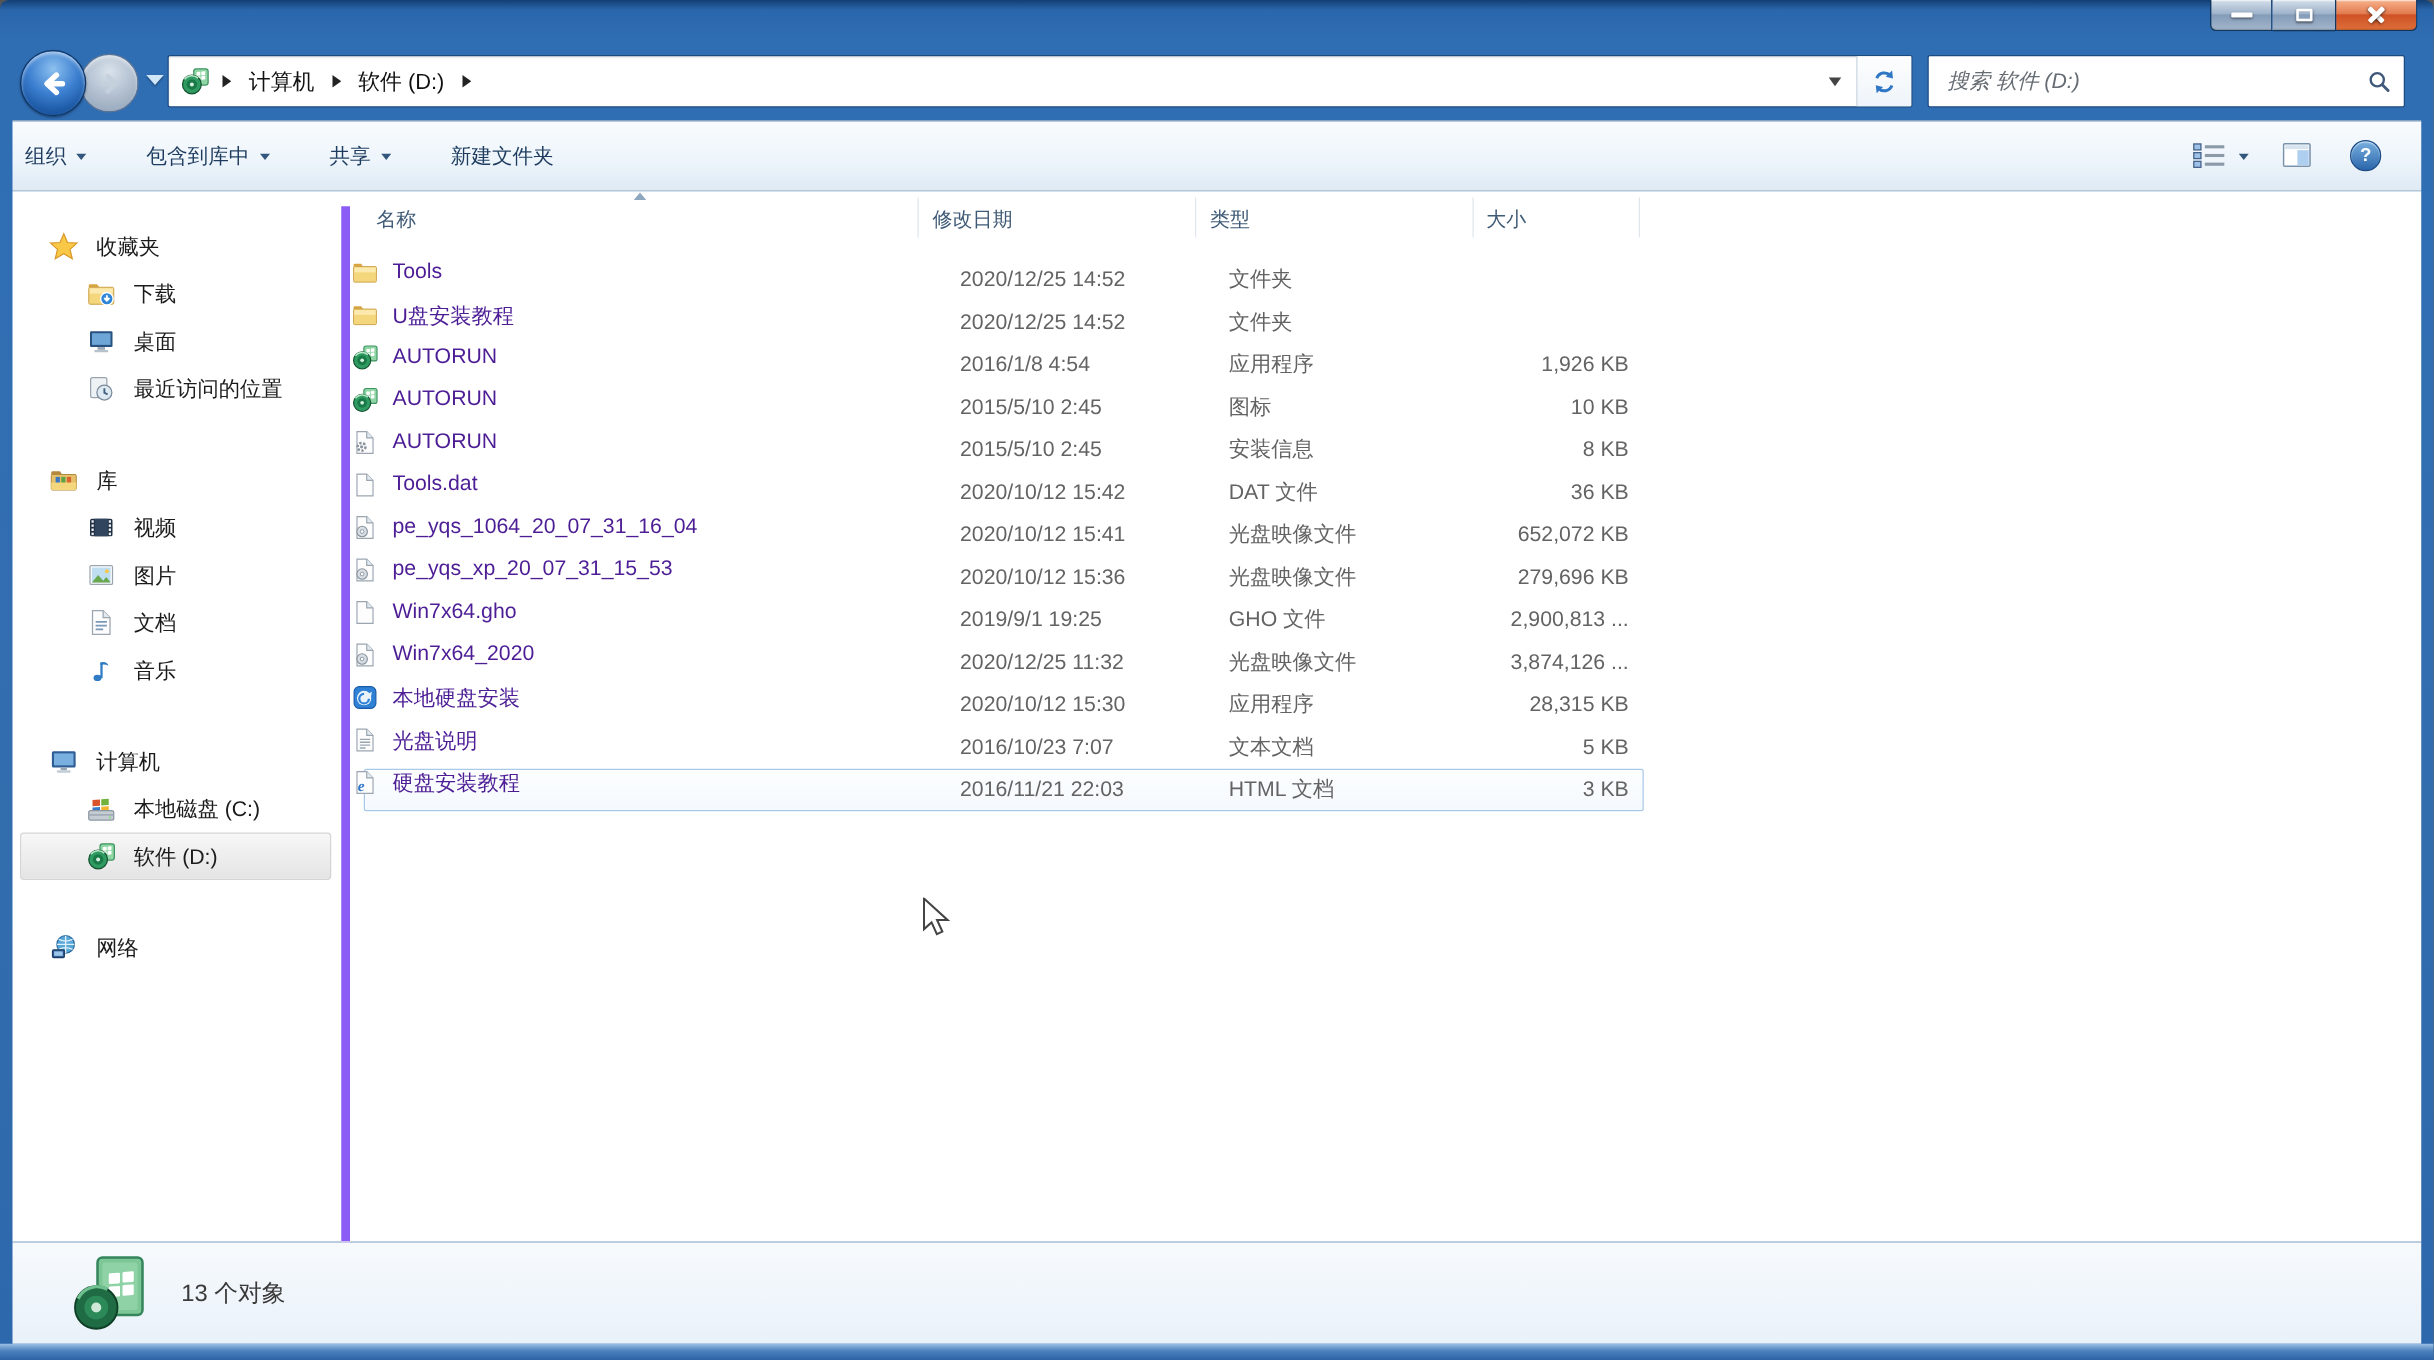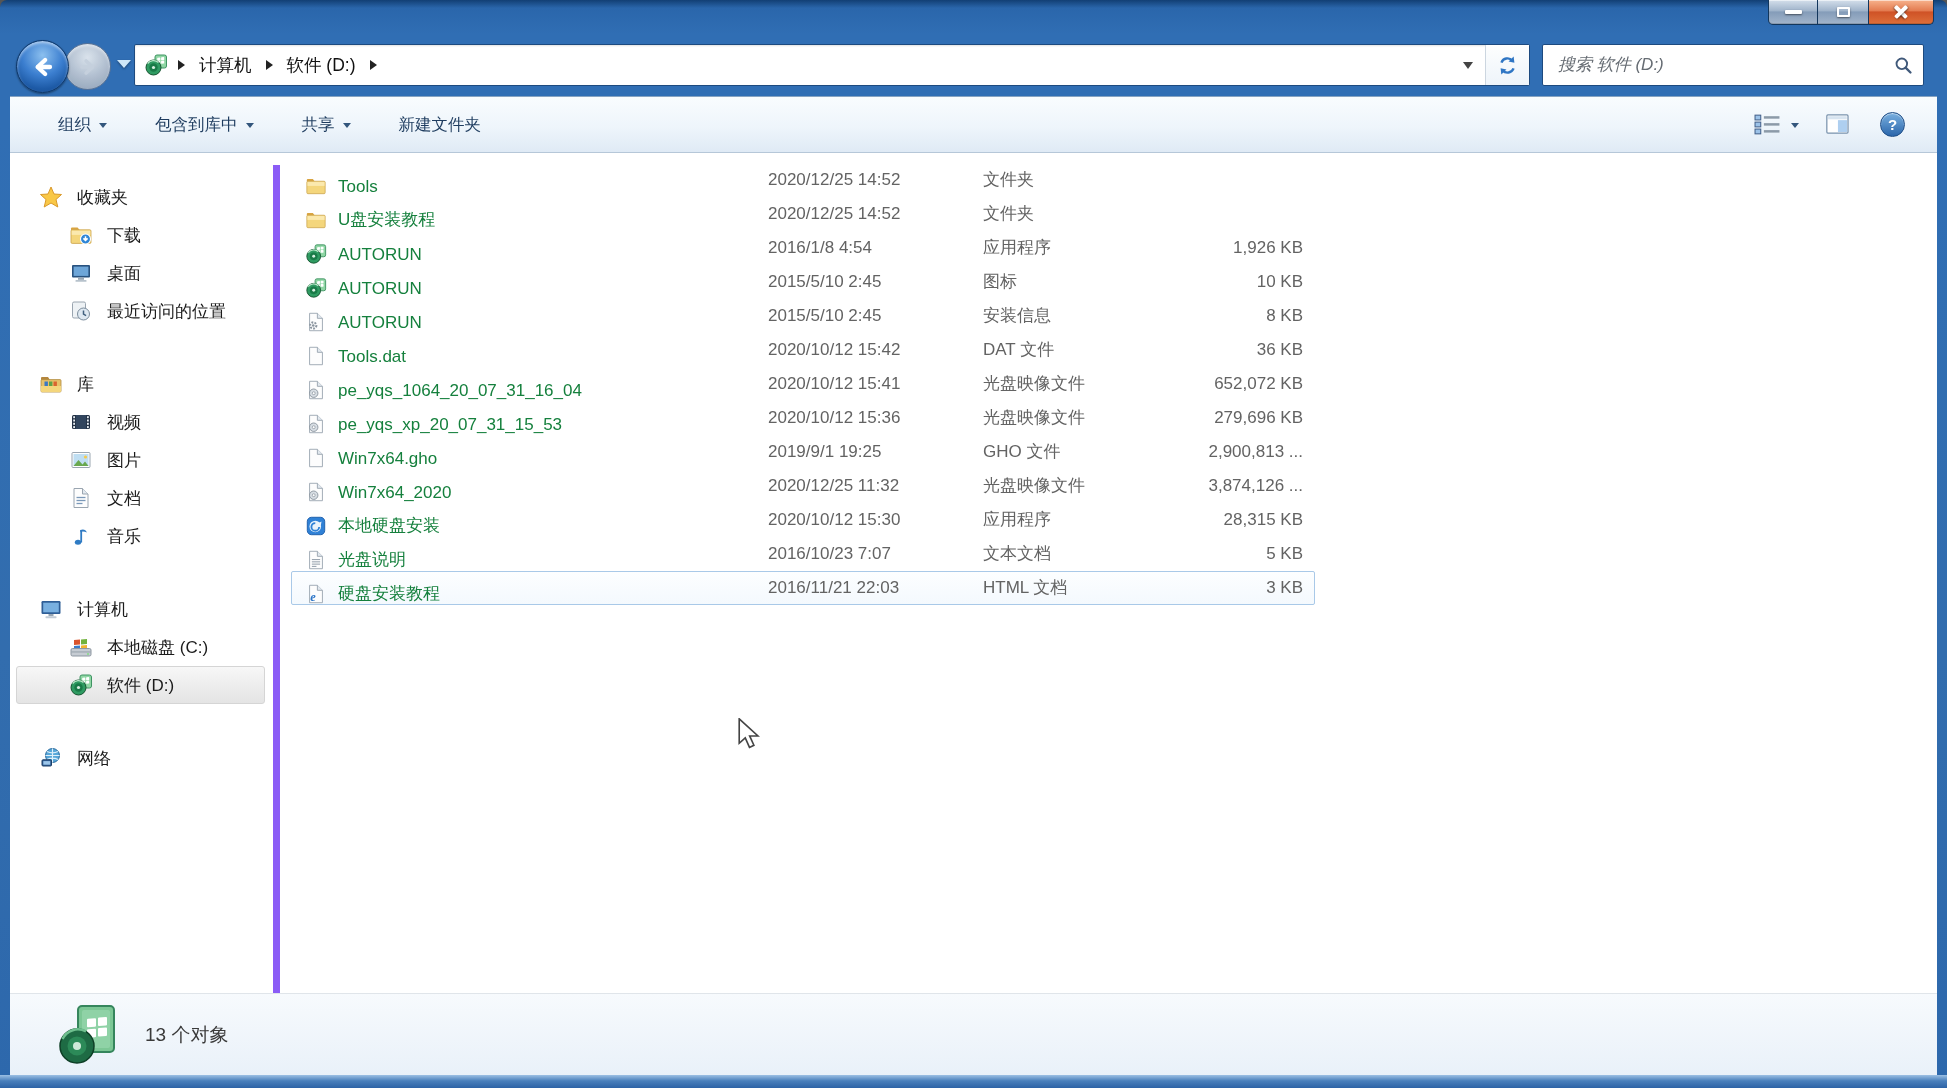--- a/index.html
+++ b/index.html
@@ -36,21 +36,21 @@
   .crumb-ico{width:24px;height:24px;display:inline-block;}
   .crumb-sep{width:0;height:0;border-left:7px solid #222;border-top:5px solid transparent;border-bottom:5px solid transparent;margin:0 10px;cursor:default;}
   .crumb{font-size:17.5px;color:#111;padding:2px 4px;cursor:default;}
   .addr-right{display:flex;align-items:center;height:100%;}
   .addr-dd{width:0;height:0;border-top:7px solid #444;border-left:5px solid transparent;border-right:5px solid transparent;margin-right:12px;cursor:default;}
   .refresh{width:44px;height:100%;border-left:1px solid #ccd6e0;display:flex;align-items:center;justify-content:center;background:linear-gradient(#fdfefe,#eef4fa);cursor:default;}
   .searchbox{position:absolute;left:1542px;top:9px;width:382px;height:42px;background:#fff;border:1px solid #1d4a7f;border-radius:2px;display:flex;align-items:center;padding:0 10px 0 13px;}
   .searchbox input{flex:1;border:none;outline:none;background:transparent;font-size:17px;font-style:italic;color:#555;font-family:inherit;}
   .searchbox input::placeholder{color:#666c73;font-style:italic;opacity:1;}
   
-  .toolbar{position:absolute;left:10px;top:96px;width:1927px;height:57px;background:linear-gradient(#f9fcfe,#eef5fb 55%,#dfeaf5);border-top:1px solid #86a3c2;border-bottom:1px solid #b6c7d8;display:flex;align-items:center;padding-left:38px;}
+  .toolbar{position:absolute;left:10px;top:96px;width:1927px;height:57px;background:linear-gradient(#f9fcfe,#eef5fb 55%,#dfeaf5);border-top:1px solid #86a3c2;border-bottom:1px solid #b6c7d8;display:flex;align-items:center;}
   .tb-btn{display:flex;align-items:center;height:32px;padding:0 10px;margin-right:28px;font-size:16.5px;color:#1e3c5f;border-radius:3px;cursor:default;}
   .dd-arrow{width:0;height:0;border-top:5px solid #33567c;border-left:4.5px solid transparent;border-right:4.5px solid transparent;margin-left:8px;margin-top:2px;}
   .tb-right{margin-left:auto;display:flex;align-items:center;gap:27px;padding-right:32px;}
   .tb-iconbtn{display:flex;align-items:center;cursor:default;}
   .help-circle{width:25px;height:25px;border-radius:50%;background:linear-gradient(#79b0e0,#2b66ab);border:1px solid #1c4c86;color:#fff;font-weight:bold;font-size:15px;display:flex;align-items:center;justify-content:center;box-shadow:inset 0 1px 1px rgba(255,255,255,.6);}
   
   .main{position:absolute;left:10px;top:153px;width:1927px;height:840px;background:#fff;}
   .sidebar{position:absolute;left:0;top:12px;width:270px;height:100%;border-right:7px solid #8b5cf6;padding-top:13px;}
   .sb-group{margin-bottom:35px;}
   .sb-item{height:38px;display:flex;align-items:center;font-size:17px;color:#1b1b1b;margin:0 8px 0 6px;border:1px solid transparent;border-radius:3px;cursor:default;}
@@ -62,21 +62,21 @@
   
   .filelist{position:absolute;left:271px;top:0;right:0;height:100%;}
   .hdr{position:relative;height:44px;font-size:16px;color:#3f5a76;}
   .hcol{position:absolute;top:13px;cursor:default;}
   .hcol0{left:20px;} .hcol1{left:465px;} .hcol2{left:687px;} .hcol3{left:908px;}
   .hsep{position:absolute;top:5px;width:1px;height:32px;background:#e0e6ec;}
   .hs0{left:453px;} .hs1{left:675px;} .hs2{left:897px;} .hs3{left:1030px;}
   .sort-up{position:absolute;left:226px;top:1px;width:0;height:0;border-bottom:6px solid #8fa7be;border-left:5px solid transparent;border-right:5px solid transparent;}
   .rows{margin-top:10px;}
   .row{position:relative;height:34px;font-size:17px;z-index:0;cursor:default;}
-  .c-name{position:absolute;left:24px;top:0;height:100%;display:flex;align-items:flex-end;color:#15803d;}
+  .c-name{position:absolute;left:0;top:0;height:100%;display:flex;align-items:flex-start;color:#4c1d95;}
   .c-name .icon{width:22px;height:22px;flex:0 0 22px;}
   .c-name .lbl{margin-left:11px;white-space:nowrap;}
   .c-date,.c-type{position:absolute;top:0;line-height:34px;color:#636363;white-space:nowrap;}
   .c-date{left:487px;} .c-type{left:702px;}
   .c-size{position:absolute;left:897px;top:0;width:125px;line-height:34px;color:#636363;text-align:right;white-space:nowrap;}
   .row.selected::before{content:"";position:absolute;z-index:-1;left:10px;top:0;width:1022px;height:32px;border:1px solid #a9c9e8;border-radius:2px;background:linear-gradient(rgba(250,253,255,.5),rgba(233,243,252,.5));}
   
   .details{position:absolute;left:10px;top:993px;width:1927px;height:82px;background:linear-gradient(#f7fafd,#e9f1f9);border-top:1px solid #e0e5ea;display:flex;align-items:center;padding-left:45px;}
   .details .bigicon{width:64px;height:64px;}
   .details .count{margin-left:26px;font-size:19px;color:#3a3a3a;}
@@ -376,20 +376,31 @@
                 <path d="M6.5 9.5 h14 M13.5 2.5 v14 M8 5.5 q5.5 2.8 11 0 M8 13.5 q5.5 -2.8 11 0" stroke="#dff0fa" stroke-width="1.1" fill="none"></path>
                 <rect x="3" y="13.8" width="9.5" height="6.2" rx="1" fill="#2f5e96" stroke="#1d3f66"></rect>
                 <rect x="4.3" y="15.1" width="6.9" height="3.6" fill="#9cc6ea"></rect>
               </svg>
             </span>
             <span class="lbl">网络</span>
           </div>
         </div>
       </div>
     <div class="filelist">
+      <div class="hdr">
+        <span class="sort-up"></span>
+        <span class="hsep hs0"></span>
+          <span class="hsep hs1"></span>
+          <span class="hsep hs2"></span>
+          <span class="hsep hs3"></span>
+      <span class="hcol hcol0">名称</span>
+          <span class="hcol hcol1">修改日期</span>
+          <span class="hcol hcol2">类型</span>
+          <span class="hcol hcol3">大小</span>
+        </div>
       <div class="rows">
           <div class="row">
             <div class="c-name">
               <span class="icon">
                 <svg viewBox="0 0 24 24">
                   <path d="M2 7 V5.4 Q2 4.4 3 4.4 H8.6 L10.6 7 Z" fill="#d9a441"></path>
                   <rect x="2" y="6.8" width="20" height="13.6" rx="1.2" fill="#f4d67c" stroke="#caa24a" stroke-width="0.8"></rect>
                   <rect x="2.7" y="7.7" width="18.6" height="4.2" fill="#fbe9ae"></rect>
                 </svg>
               </span>

